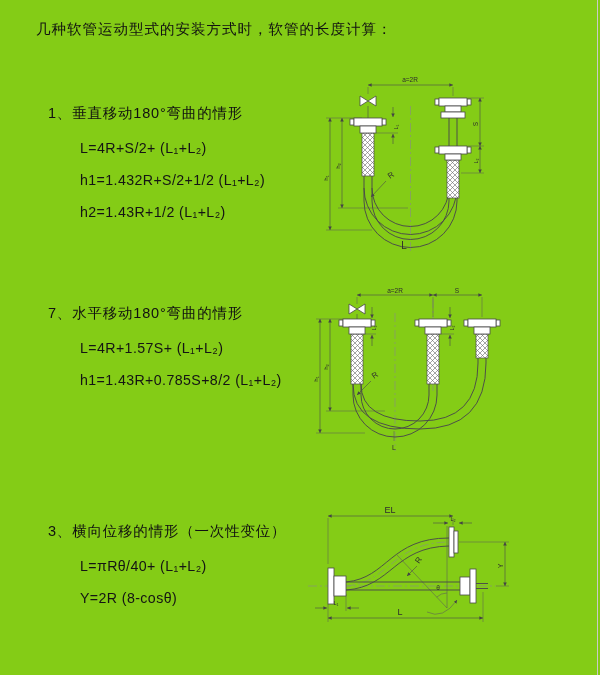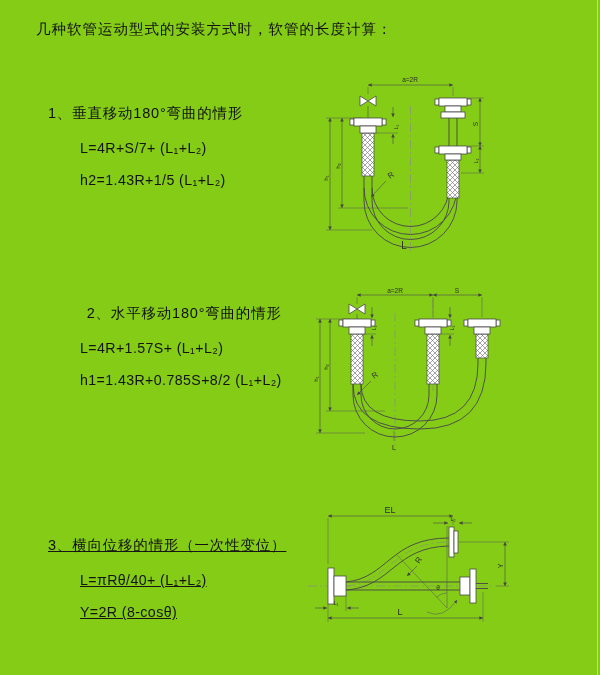--- a/index.html
+++ b/index.html
@@ -1,23 +1,23 @@
 <!DOCTYPE html>
 <html><head>
 <meta charset="utf-8">
 <style>
   html,body{margin:0;padding:0;background:#ffffff;}
   .page{position:relative;width:600px;height:675px;background:#84cc16;overflow:hidden;
         font-family:"Liberation Sans","DejaVu Sans",sans-serif;color:#161616;}
   .title{position:absolute;left:36px;top:20px;font-size:14.5px;letter-spacing:1px;color:#111;}
   .sec{position:absolute;left:48px;}
-  .sec .heading{font-size:14.5px;letter-spacing:0.8px;color:#111;height:20px;text-align:right;}
+  .sec .heading{font-size:14.5px;letter-spacing:0.8px;color:#111;height:20px;}
   .sec .formulas{margin-left:32px;margin-top:8px;}
   .sec .formulas .f{font-size:14.2px;line-height:32px;letter-spacing:0.4px;color:#141414;white-space:pre;}
-  #sec1{top:104px;} #sec2{top:304px;} #sec3{top:536px;text-decoration:underline;}
+  #sec1{top:104px;} #sec2{top:304px;} #sec3{top:522px;}
   .diag{position:absolute;}
   .diag line,.diag path{vector-effect:non-scaling-stroke;}
   .hose{stroke:#4a4a4a;stroke-width:0.95;fill:none;}
   .dim{stroke:#4a4a4a;stroke-width:0.6;fill:none;}
   .ext{stroke:#5a5a5a;stroke-width:0.5;fill:none;}
   .cl{stroke:#8a8a8a;stroke-width:0.6;stroke-dasharray:9 3 2 3;fill:none;}
   .part{fill:#ffffff;stroke:#4a4a4a;stroke-width:0.8;}
   .braid{stroke:#4a4a4a;stroke-width:0.7;}
   .constr{stroke:#5a5a5a;stroke-width:0.55;fill:none;}
   .diag text{font-family:"Liberation Sans","DejaVu Sans",sans-serif;fill:#2e2e2e;}
@@ -26,27 +26,28 @@
 </head>
 <body>
 
 <div class="page">
 
   <div class="title">几种软管运动型式的安装方式时，软管的长度计算：</div>
 
   <div class="sec" id="sec1">
     <div class="heading">1、垂直移动180°弯曲的情形</div>
     <div class="formulas">
-      <div class="f">L=4R+S/7+ (L₁+L₂)</div>
-      <div class="f">h2=1.43R+1/5 (L₁+L₂)</div>
+      <div class="f">L=4R+S/2+ (L₁+L₂)</div>
+      <div class="f">h1=1.432R+S/2+1/2 (L₁+L₂)</div>
+      <div class="f">h2=1.43R+1/2 (L₁+L₂)</div>
     </div>
   </div>
 
   <div class="sec" id="sec2">
-    <div class="heading">2、水平移动180°弯曲的情形</div>
+    <div class="heading">7、水平移动180°弯曲的情形</div>
     <div class="formulas">
       <div class="f">L=4R+1.57S+ (L₁+L₂)</div>
       <div class="f">h1=1.43R+0.785S+8/2 (L₁+L₂)</div>
     </div>
   </div>
 
   <div class="sec" id="sec3">
     <div class="heading">3、横向位移的情形（一次性变位）</div>
     <div class="formulas">
       <div class="f">L=πRθ/40+ (L₁+L₂)</div>

